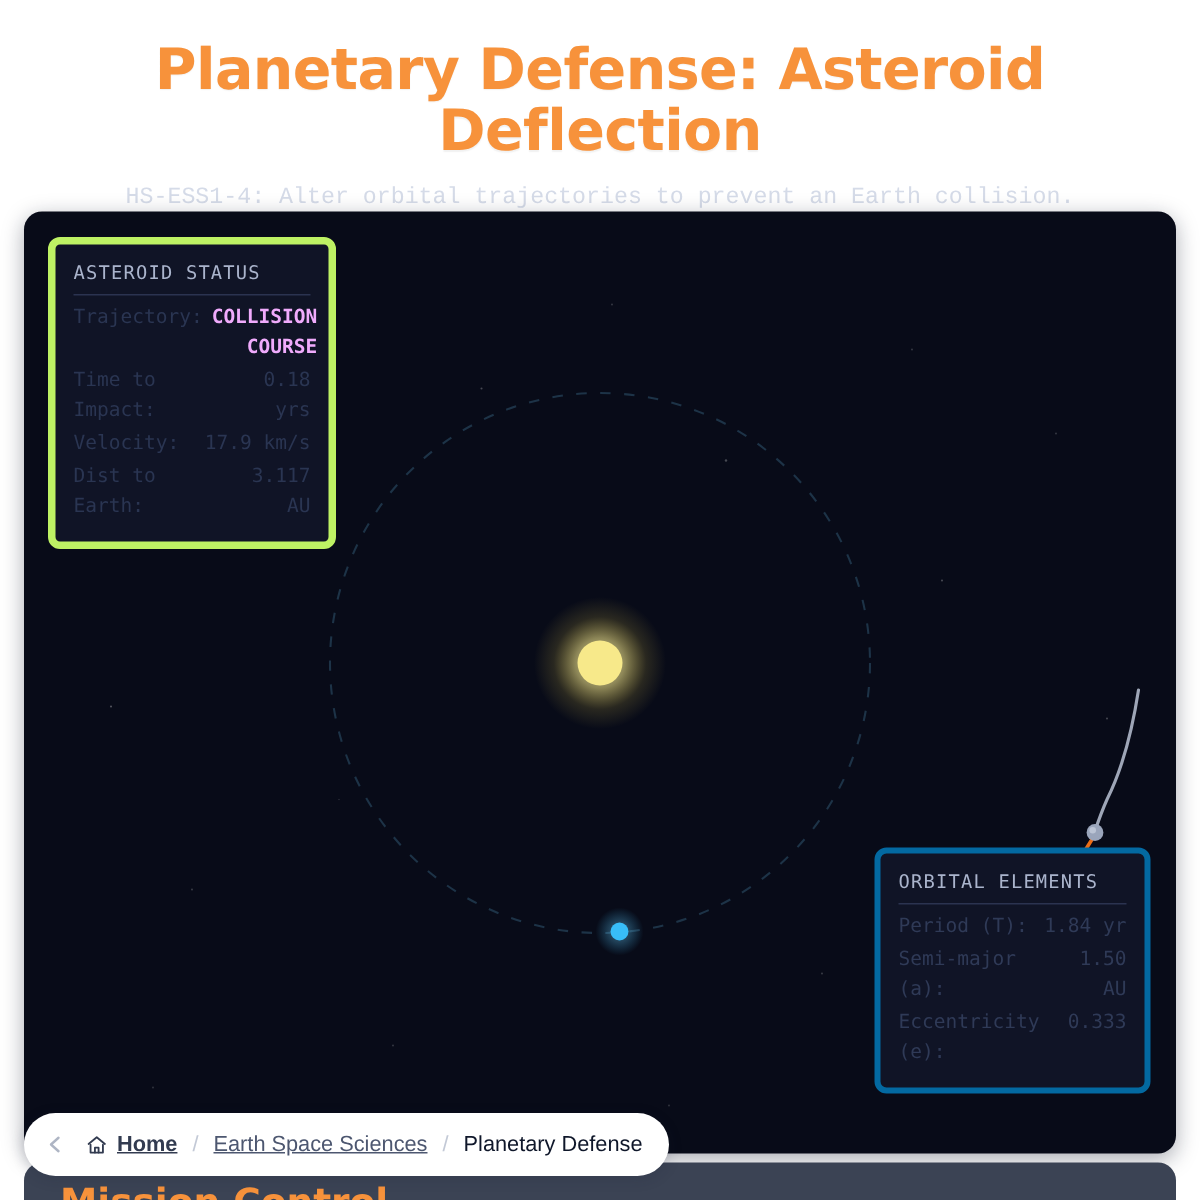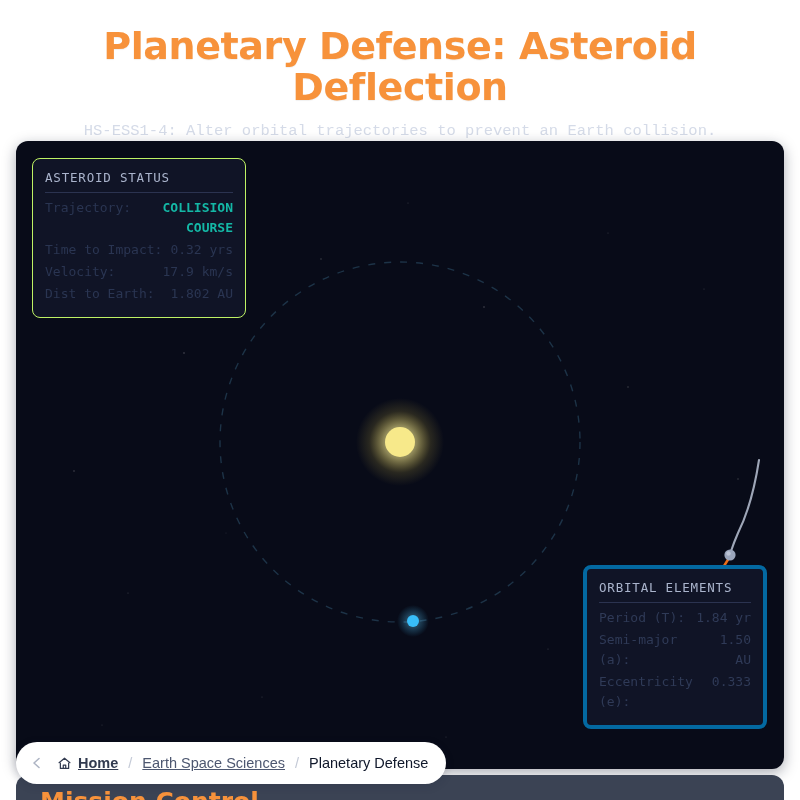--- a/index.html
+++ b/index.html
@@ -57,22 +57,22 @@
   
   .hud {
     position: absolute;
     border-radius: 8px;
     background: #101426;
     padding: 11px 12px 12px 12px;
     font-family: "DejaVu Sans Mono", monospace;
   }
   .hud-asteroid {
     left: 16px; top: 17px;
-    width: 214px;
-    border: 1px solid #bef264;
+    width: 192px;
+    border: 5px solid #bef264;
   }
   .hud-orbital {
     left: 567px; top: 424px;
     width: 184px;
     border: 4px solid #0369a1;
   }
   .hud-title {
     font-size: 12.5px;
     letter-spacing: 0.8px;
     color: #aab4cc;
@@ -87,21 +87,21 @@
     align-items: flex-start;
     gap: 6px;
     font-size: 13px;
     line-height: 20px;
     padding: 1px 0;
   }
   .hud-key { color: #2a3552; white-space: normal; }
   .hud-val { color: #2a3552; text-align: right; }
   .hud-orbital .hud-key { color: #2f3a57; }
   .hud-orbital .hud-val { color: #2f3a57; }
-  .hud-val.alert { color: #14b8a6; font-weight: 700; text-align: right; }
+  .hud-val.alert { color: #f0abfc; font-weight: 700; text-align: right; }
 
   
   .breadcrumb {
     position: absolute;
     left: 16px; top: 742px;
     height: 42px;
     display: flex;
     align-items: center;
     gap: 9px;
     padding: 0 18px 0 10px;
@@ -213,31 +213,31 @@
     <div class="hud hud-asteroid">
       <div class="hud-title">ASTEROID STATUS</div>
 
       <div class="hud-row">
         <span class="hud-key">Trajectory:</span>
         <span class="hud-val alert">COLLISION COURSE</span>
       </div>
 
       <div class="hud-row">
         <span class="hud-key">Time to Impact:</span>
-        <span class="hud-val">0.32 yrs</span>
+        <span class="hud-val">0.18 yrs</span>
       </div>
 
       <div class="hud-row">
         <span class="hud-key">Velocity:</span>
         <span class="hud-val">17.9 km/s</span>
       </div>
 
       <div class="hud-row">
         <span class="hud-key">Dist to Earth:</span>
-        <span class="hud-val">1.802 AU</span>
+        <span class="hud-val">3.117 AU</span>
       </div>
     </div>
 
     <div class="hud hud-orbital">
       <div class="hud-title">ORBITAL ELEMENTS</div>
 
       <div class="hud-row">
         <span class="hud-key">Period (T):</span>
         <span class="hud-val">1.84 yr</span>
       </div>

